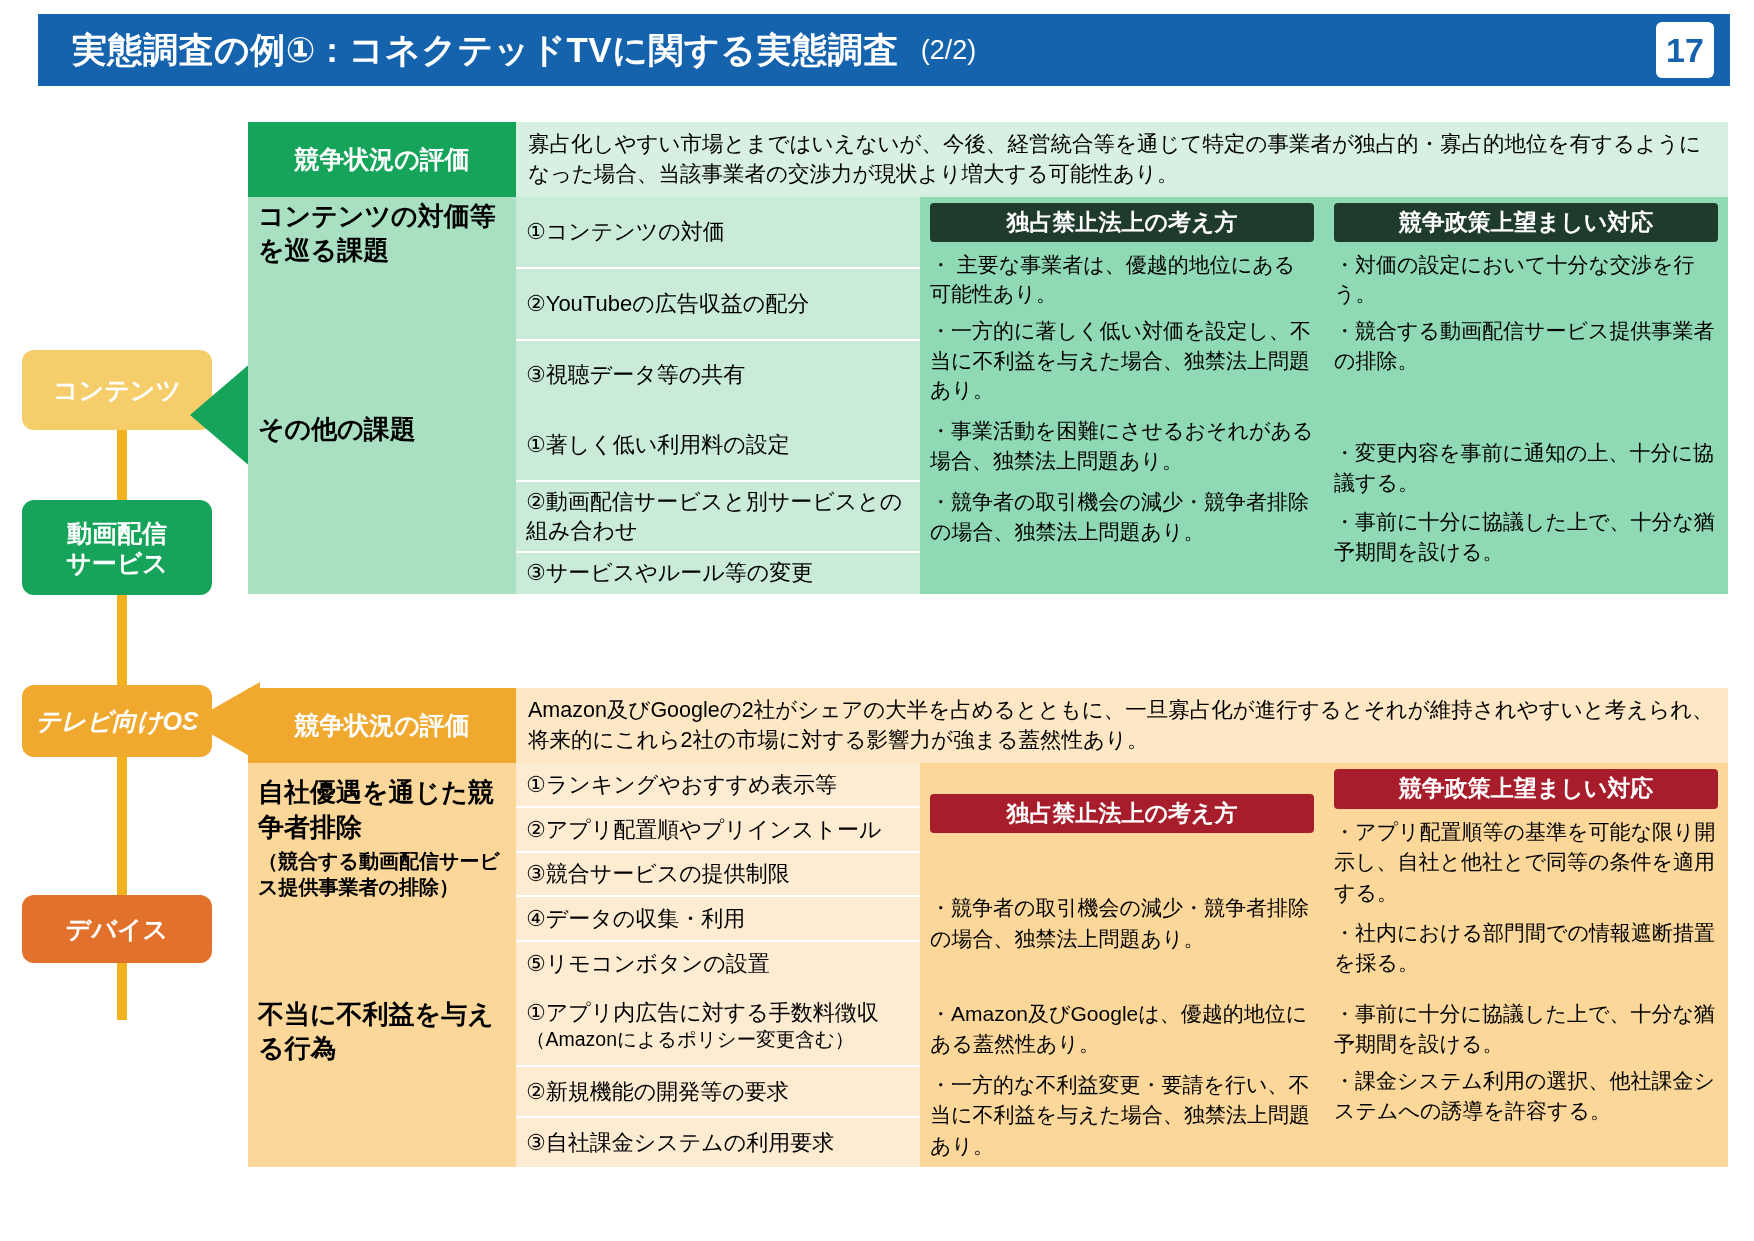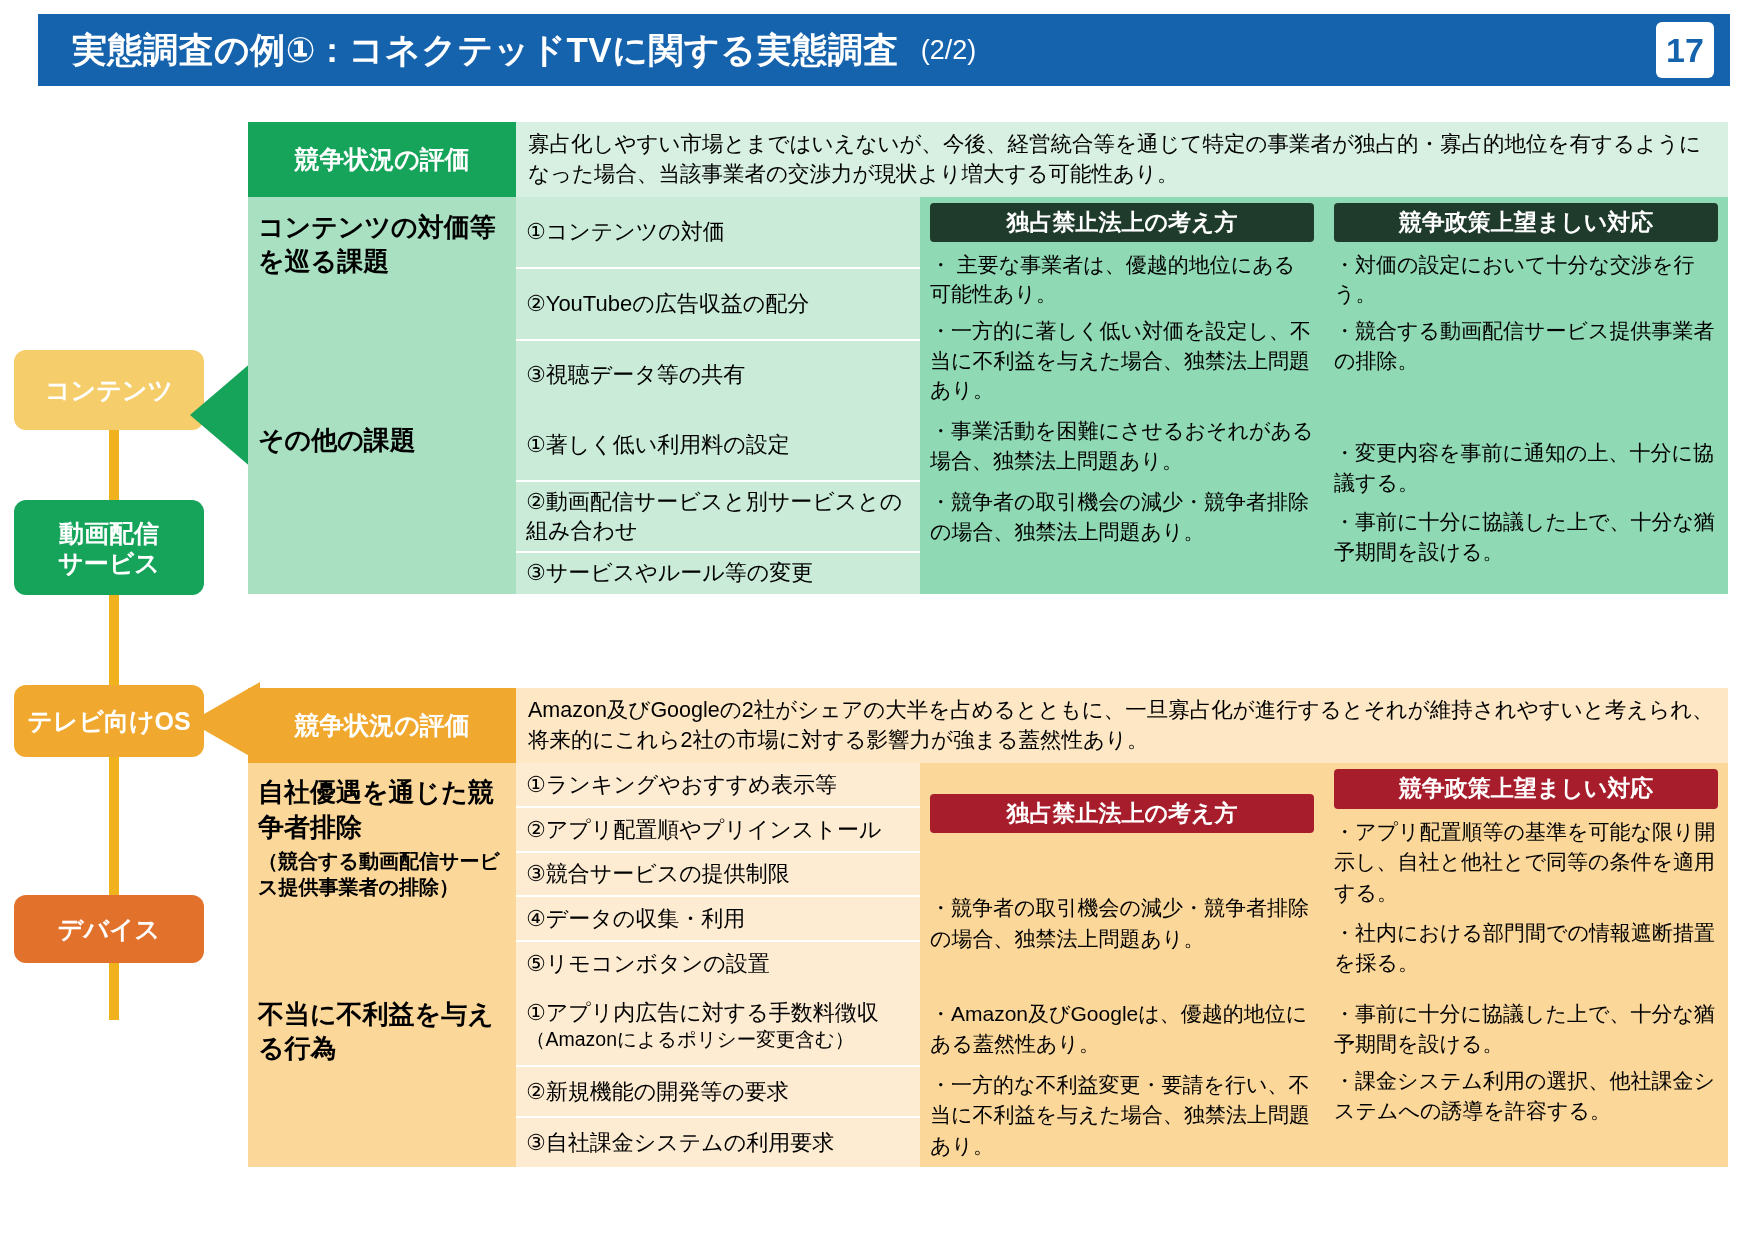--- a/index.html
+++ b/index.html
@@ -26,34 +26,34 @@
     color: #ffffff; font-size: 27px; margin-left: 22px; font-weight: normal;
   }
   .page-num {
     position: absolute; right: 16px; top: 8px;
     width: 58px; height: 56px; background: #ffffff;
     border-radius: 6px; color: #1663ad; font-weight: bold; font-size: 34px;
     display: flex; align-items: center; justify-content: center;
   }
 
   
-  .rail { position: absolute; left: 4px; top: 330px; width: 205px; height: 700px; }
+  .rail { position: absolute; left: 12px; top: 330px; width: 205px; height: 700px; }
   .rail-line {
     position: absolute; left: 105px; top: 60px; width: 10px; height: 630px;
     background: #f0b31e;
   }
   .rail-chip {
     position: absolute; left: 10px; width: 190px;
     border-radius: 12px; color: #ffffff; font-weight: bold;
     display: flex; align-items: center; justify-content: center;
     text-align: center; line-height: 1.2; font-size: 25px;
   }
   .chip-contents { top: 20px;  height: 80px;  background: #f5cd6a; color:#ffffff; }
   .chip-video    { top: 170px; height: 95px;  background: #16a45a; }
-  .chip-tvos     { top: 355px; height: 72px;  background: #f0a92e; }
+  .chip-tvos     { top: 355px; height: 72px;  background: #f0a92e; font-style: italic; }
   .chip-device   { top: 565px; height: 68px;  background: #e2712c; }
 
   
   .conn {
     position: absolute; width: 0; height: 0;
   }
   .conn-green {
     left: 190px; top: 355px;
     border-left: 0 solid transparent;
     border-top: 60px solid transparent;
@@ -78,21 +78,21 @@
   
   .g-eval-label {
     background: #16a45a; color: #ffffff; font-weight: bold; font-size: 25px;
     text-align: center; width: 268px;
   }
   .g-eval-text {
     background: #d8f0e2; font-size: 21.5px; line-height: 1.38; color: #000;
   }
   .g-cat {
     background: #a9e0c2; font-weight: bold; font-size: 26px; width: 268px;
-    line-height: 1.3; vertical-align: top; padding-top: 14px;
+    line-height: 1.3; vertical-align: top; padding-top: 3px;
   }
   .g-item {
     background: #c9ebd8; font-size: 22px; width: 470px; line-height: 1.3; margin-left: 40px;
   }
   .g-mid { background: #8fd9b4; font-size: 21px; line-height: 1.4; width: 400px; vertical-align: top; }
   .g-right { background: #8fd9b4; font-size: 21px; line-height: 1.4; width: 342px; vertical-align: top; }
 
   .hdr-black {
     display: block; background: #1f3b2c; color: #ffffff; font-weight: bold;
     font-size: 23px; text-align: center; border-radius: 4px; padding: 3px 0;

